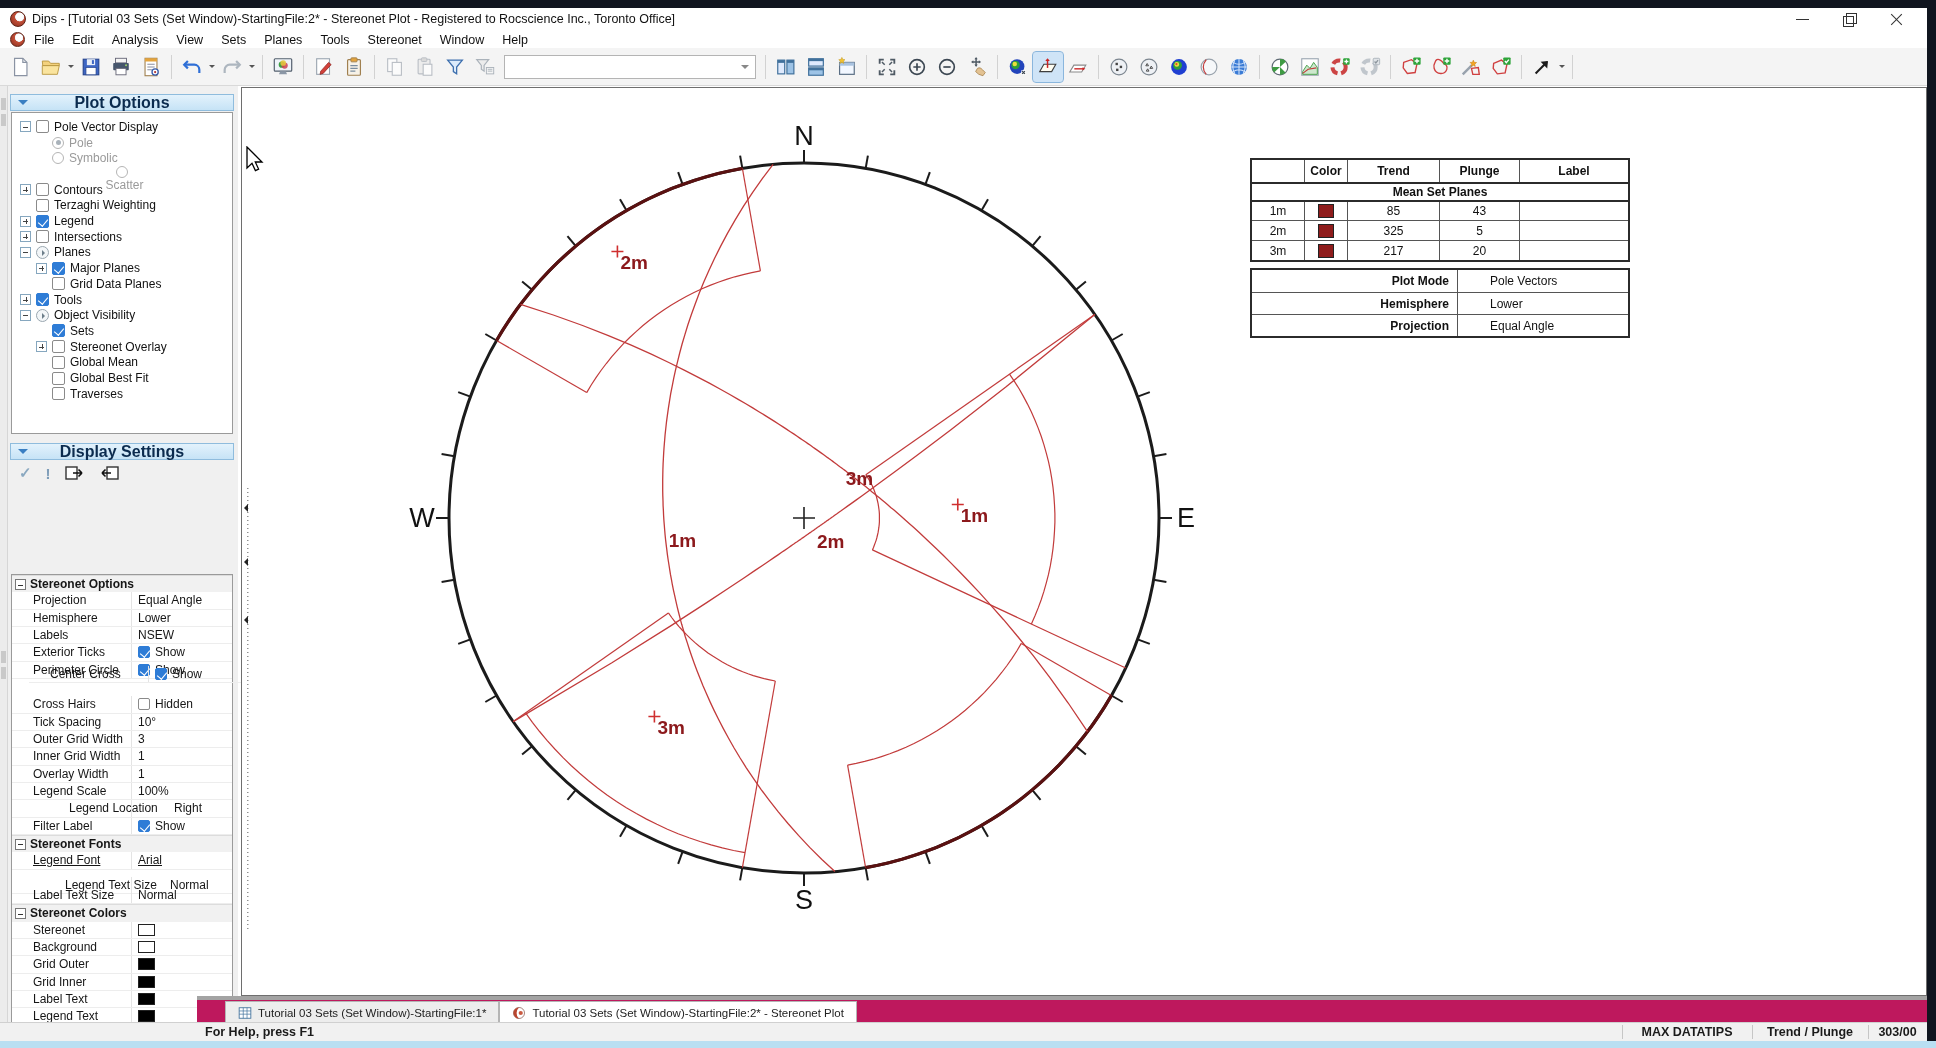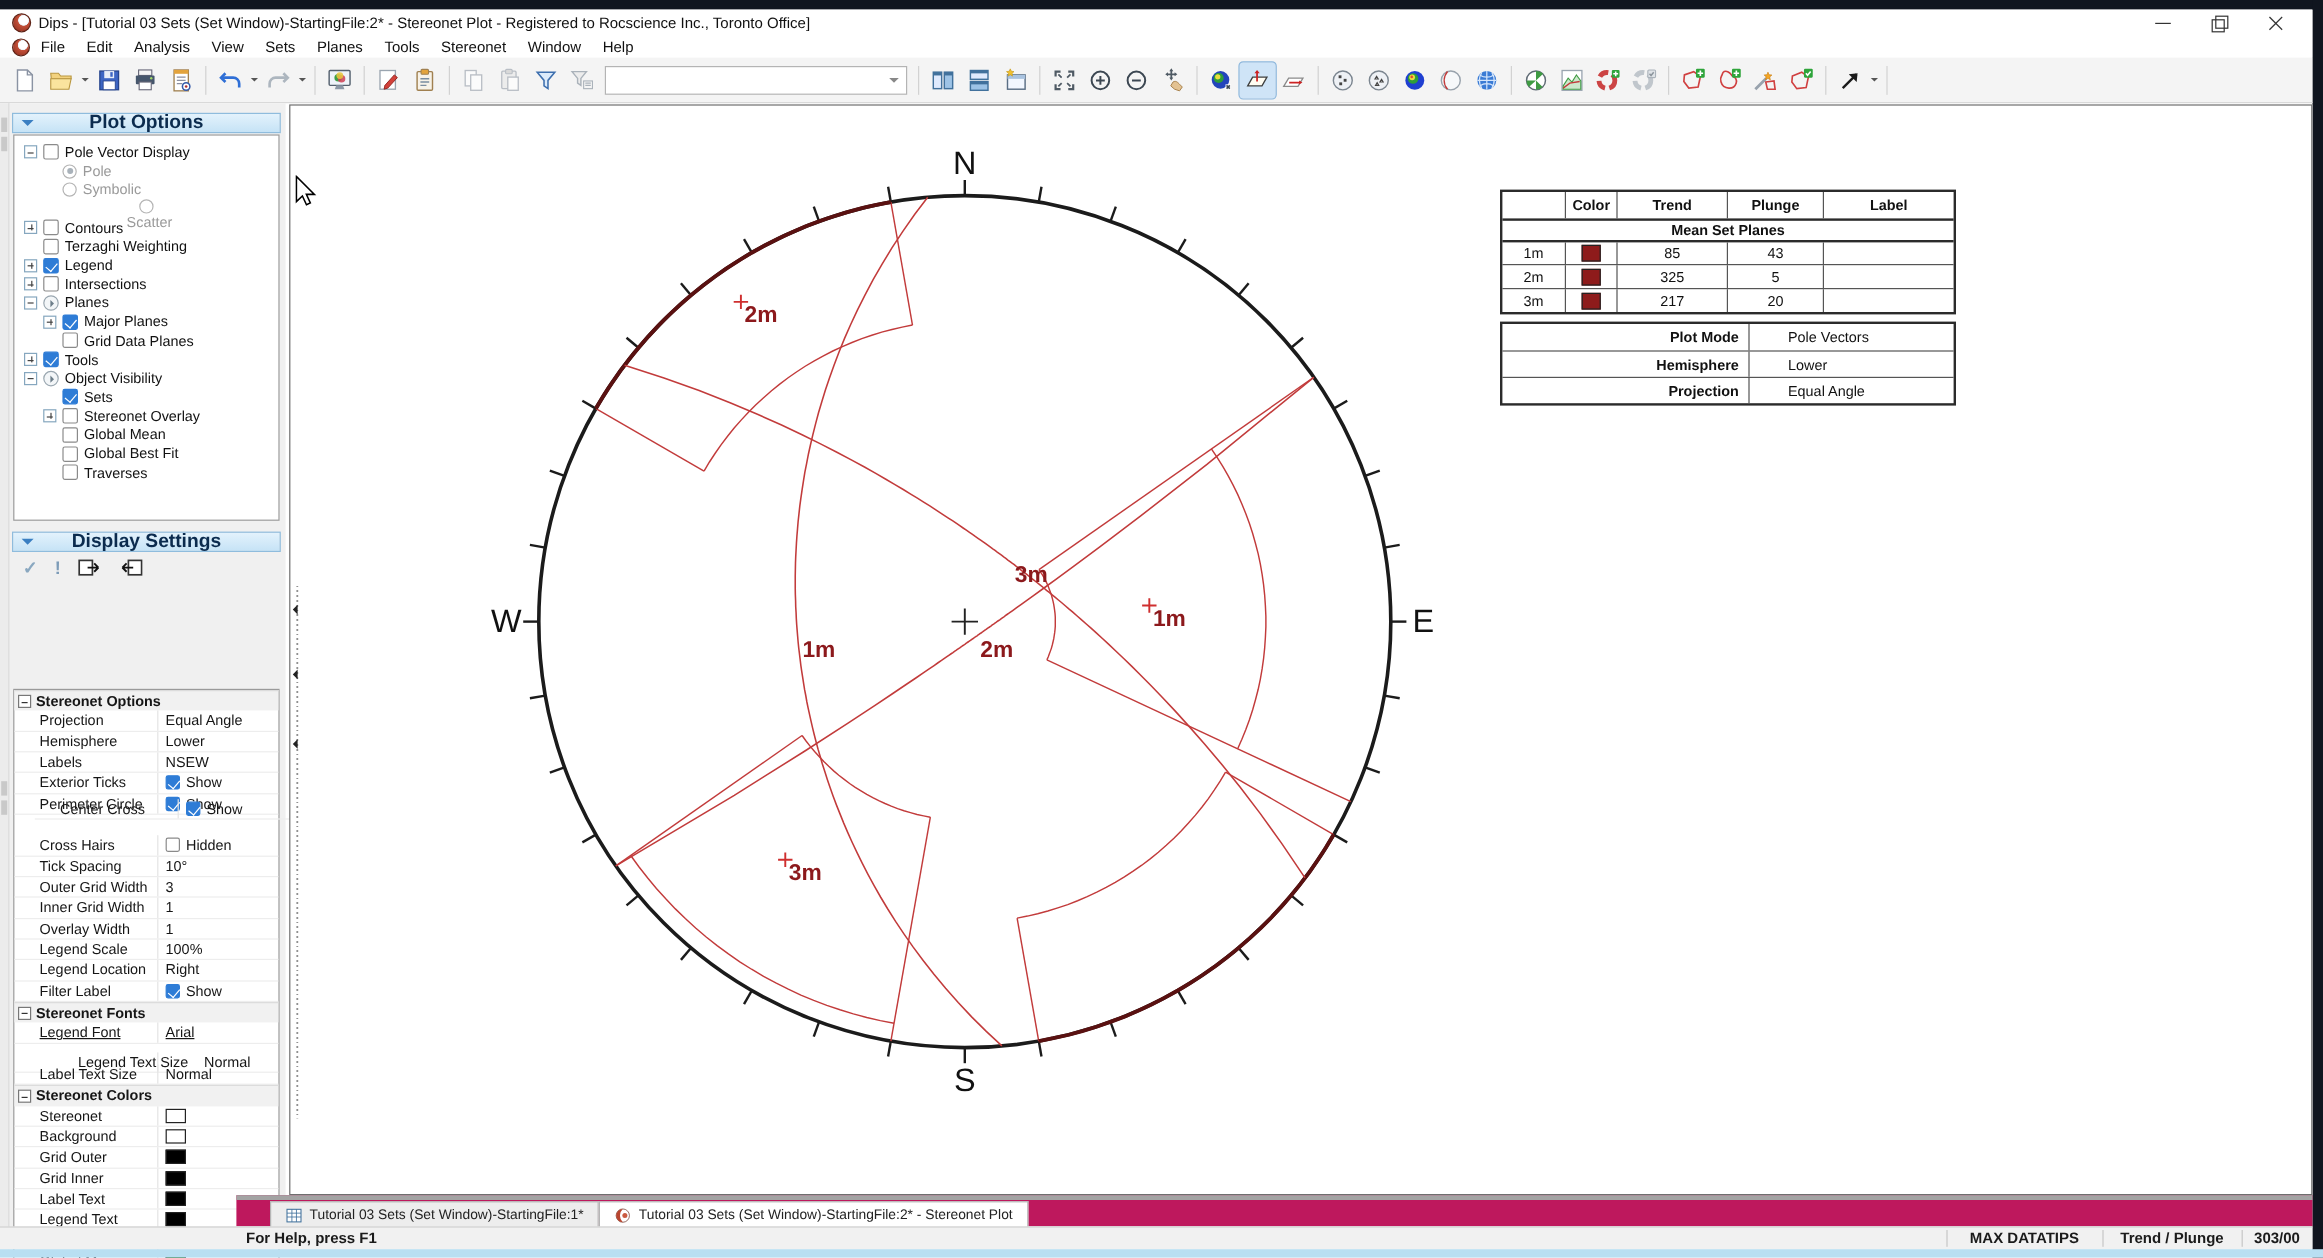--- a/index.html
+++ b/index.html
@@ -641,21 +641,21 @@
         <span class="vl">
           <span>1</span>
         </span>
       </div>
       <div class="prow item" style="top: 207.96px;">
         <span class="nm">Legend Scale</span>
         <span class="vl">
           <span>100%</span>
         </span>
       </div>
-      <div class="prow item" style="top: 225.29px;">
+      <div class="prow item" style="top: 225.29px; padding-left: 36px;">
         <span class="nm">Legend Location</span>
         <span class="vl">
           <span>Right</span>
         </span>
       </div>
       <div class="prow item" style="top: 242.62px;">
         <span class="nm">Filter Label</span>
         <span class="vl">
           <span class="cb small on"></span>
           <span>Show</span>

